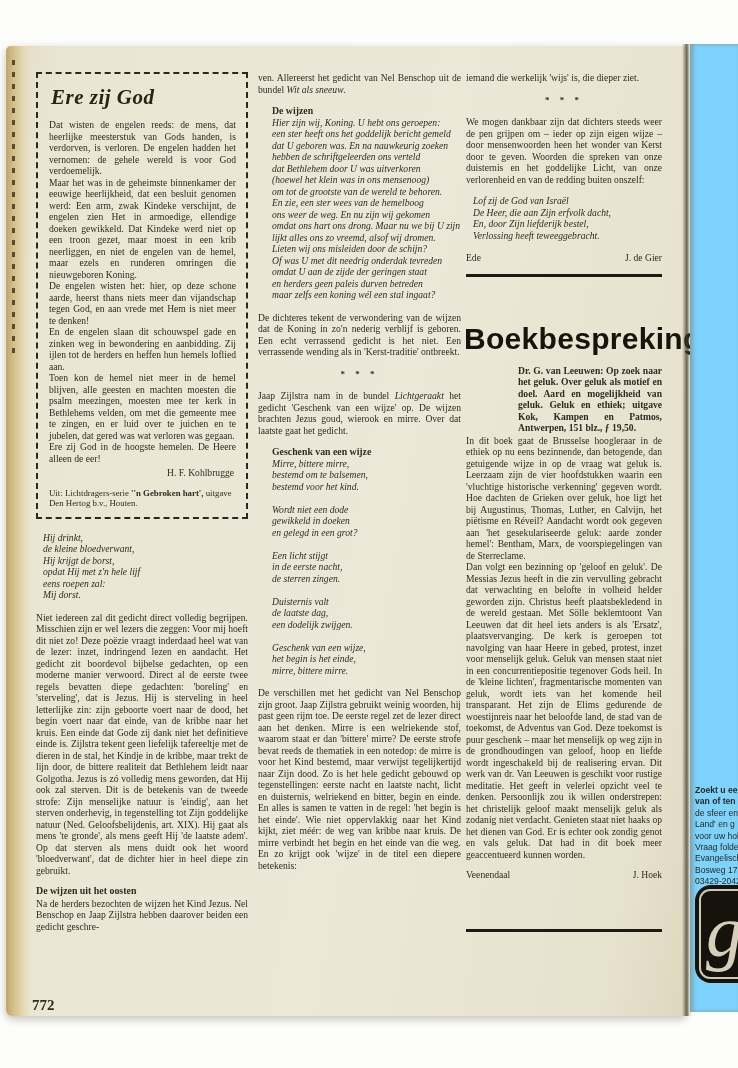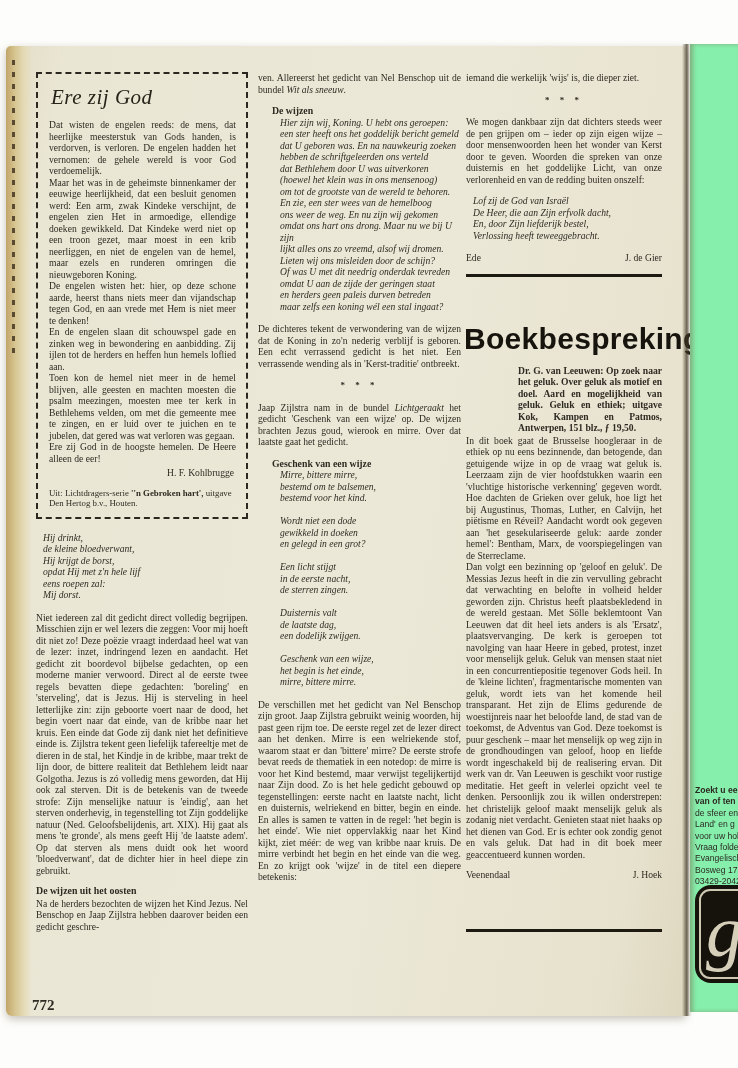--- a/index.html
+++ b/index.html
@@ -23,37 +23,37 @@
   .book-edge::before{
     content:"";position:absolute;left:6px;top:14px;width:3px;height:300px;
     background:repeating-linear-gradient(to bottom,rgba(58,46,28,.8) 0 5px,transparent 5px 12px);
   }
   .crease{
     position:absolute;left:682px;top:44px;width:10px;height:972px;
     background:linear-gradient(90deg,rgba(110,98,70,0) 0%,rgba(66,56,36,.75) 48%,rgba(110,98,70,.18) 75%,rgba(110,98,70,0) 100%);
   }
   .page-next{
     position:absolute;left:690px;top:44px;width:48px;height:968px;
-    background:#86efac;overflow:hidden;
+    background:#7dd3fc;overflow:hidden;
     box-shadow:inset 3px 0 4px rgba(120,105,70,.45);
   }
   
   .col{position:absolute;top:26px;color:#2f2b23;font-size:9.6px;line-height:11.5px;text-align:justify;}
   .col-1{left:30px;width:212px;}
   .col-2{left:252px;width:203px;}
   .col-3{left:460px;width:196px;}
   p{margin:0;}
   
   .framed-box{border:2px dashed #2c2820;padding:9px 10px 8px 11px;margin-bottom:13px;}
-  .box-title{font-style:italic;font-weight:normal;font-size:21px;line-height:24px;letter-spacing:.5px;margin:2px 0 10px 2px;text-align:left;color:#272318;}
+  .box-title{font-style:italic;font-weight:bold;font-size:21px;line-height:24px;letter-spacing:.5px;margin:2px 0 10px 2px;text-align:left;color:#272318;}
   .box-sig{text-align:right;margin:3px 2px 0 0;}
   .box-src{font-size:8.8px;line-height:10.6px;margin-top:9px;text-align:left;}
   
   .poem{font-style:italic;white-space:pre-line;text-align:left;margin:0 0 11px 7px;}
-  .col-2 .poem{margin-left:22px;}
+  .col-2 .poem{margin-left:14px;}
   .poem-title{font-weight:bold;text-align:left;font-size:9.8px;margin:10px 0 0 14px;}
   .sep{text-align:center;font-weight:bold;letter-spacing:4px;font-size:9px;margin:11px 0 10px;}
   .subhead{font-weight:bold;font-size:9.9px;text-align:left;margin:9px 0 1px;}
   .mt{margin-top:10px;}
   .page-num{position:absolute;left:26px;top:951px;font-weight:bold;font-size:15px;color:#2f2b23;}
   
   .byline{display:flex;justify-content:space-between;margin-top:9px;}
   .rule{height:3px;background:#1d1a12;margin-top:10px;}
   .rule-bottom{margin-top:48px;}
   .review-heading{

